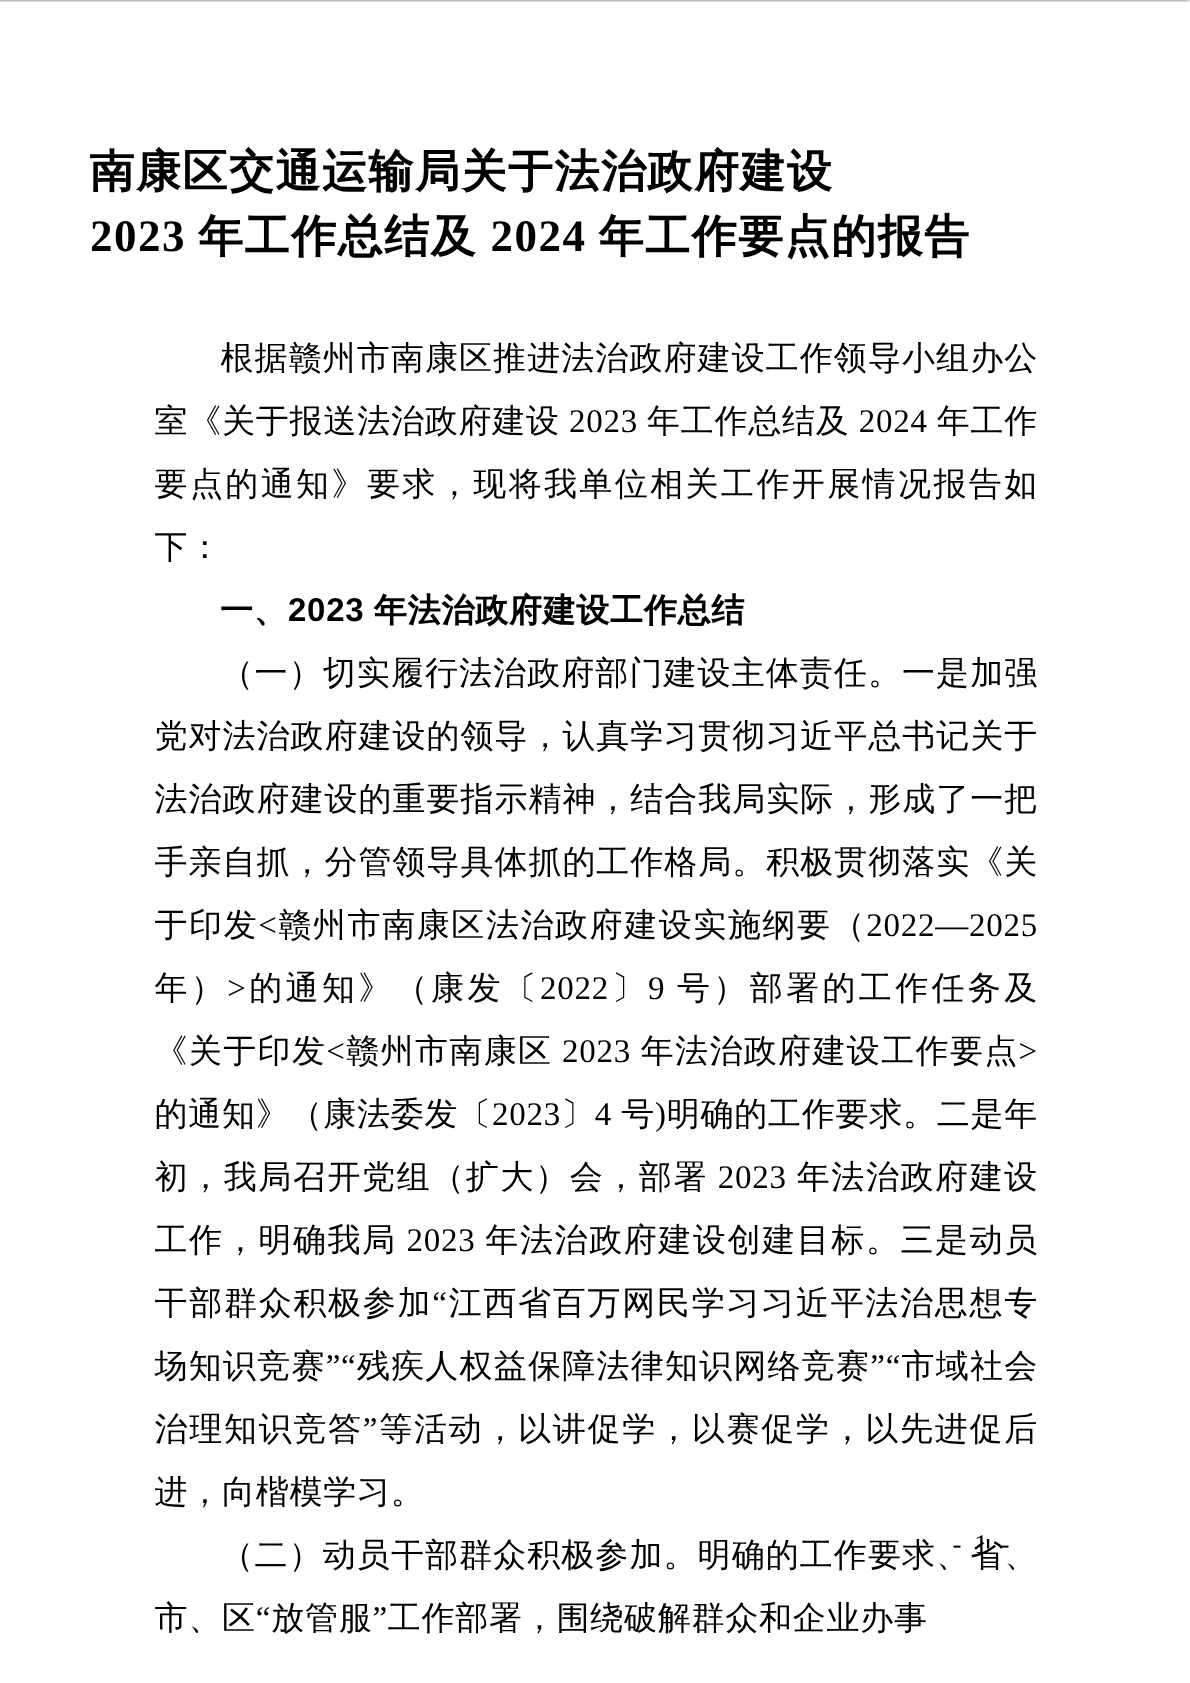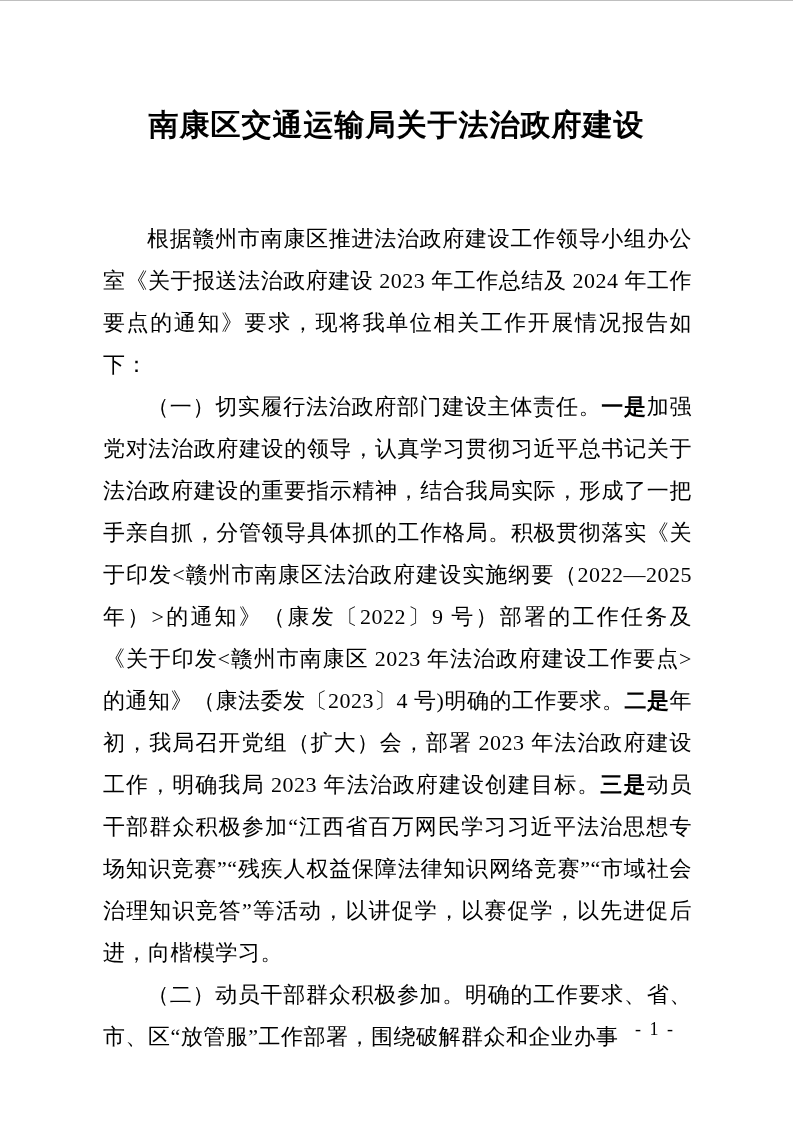--- a/index.html
+++ b/index.html
@@ -13,27 +13,25 @@
     color: #000000;
     font-family: "Liberation Serif", serif;
     overflow: hidden;
     border-top: 1px solid #bfbfbf;
   }
   .doc-title {
     position: absolute;
     top: 92px;
     left: 60px;
     width: 673px;
-    text-align: center;
     font-size: 30px;
     font-weight: 700;
     line-height: 43px;
     letter-spacing: 1px;
     font-family: "Liberation Serif", serif;
-    margin-top: 10px;
   }
   .content {
     position: absolute;
     top: 217px;
     left: 103px;
     width: 589px;
     font-size: 22px;
     line-height: 42px;
     letter-spacing: 0.5px;
     text-align: justify;
@@ -42,46 +40,50 @@
   .para { text-indent: 2em; }
   .section-heading {
     text-indent: 2em;
     font-weight: 700;
     font-family: "Liberation Sans", sans-serif;
   }
   .lead-bold {
     font-weight: 400;
   }
   .enum-bold {
-    font-weight: 700;
+    font-weight: 400;
   }
   .page-number {
     position: absolute;
     top: 1018px;
     right: 118px;
     font-size: 18px;
     letter-spacing: 2px;
     font-family: "Liberation Serif", serif;
   }
 </style>
 </head>
 <body>
 
 <div class="page">
 
   <h1 class="doc-title">
     <span>南康区交通运输局关于法治政府建设</span><br>
+    <span>2023 年工作总结及 2024 年工作要点的报告</span>
   </h1>
 
   <div class="content">
 
     <p class="para">
       <span>根据赣州市南康区推进法治政府建设工作领导小组办公室《关于报送法治政府建设 2023 年工作总结及 2024 年工作要点的通知》要求，现将我单位相关工作开展情况报告如下：</span>
     </p>
 
+    <p class="section-heading">
+      <span>一、2023 年法治政府建设工作总结</span>
+    </p>
 
     <p class="para">
       <span class="lead-bold">（一）切实履行法治政府部门建设主体责任。</span><span class="enum-bold">一是</span><span>加强党对法治政府建设的领导，认真学习贯彻习近平总书记关于法治政府建设的重要指示精神，结合我局实际，形成了一把手亲自抓，分管领导具体抓的工作格局。积极贯彻落实《关于印发&lt;赣州市南康区法治政府建设实施纲要（2022—2025 年）&gt;的通知》（康发〔2022〕9 号）部署的工作任务及《关于印发&lt;赣州市南康区 2023 年法治政府建设工作要点&gt;的通知》（康法委发〔2023〕4 号)明确的工作要求。</span><span class="enum-bold">二是</span><span>年初，我局召开党组（扩大）会，部署 2023 年法治政府建设工作，明确我局 2023 年法治政府建设创建目标。</span><span class="enum-bold">三是</span><span>动员干部群众积极参加“江西省百万网民学习习近平法治思想专场知识竞赛”“残疾人权益保障法律知识网络竞赛”“市域社会治理知识竞答”等活动，以讲促学，以赛促学，以先进促后进，向楷模学习。</span>
     </p>
 
     <p class="para">
       <span class="lead-bold">（二）动员干部群众积极参加。</span><span>明确的工作要求、省、市、区“放管服”工作部署，围绕破解群众和企业办事</span>
     </p>
 
   </div>

